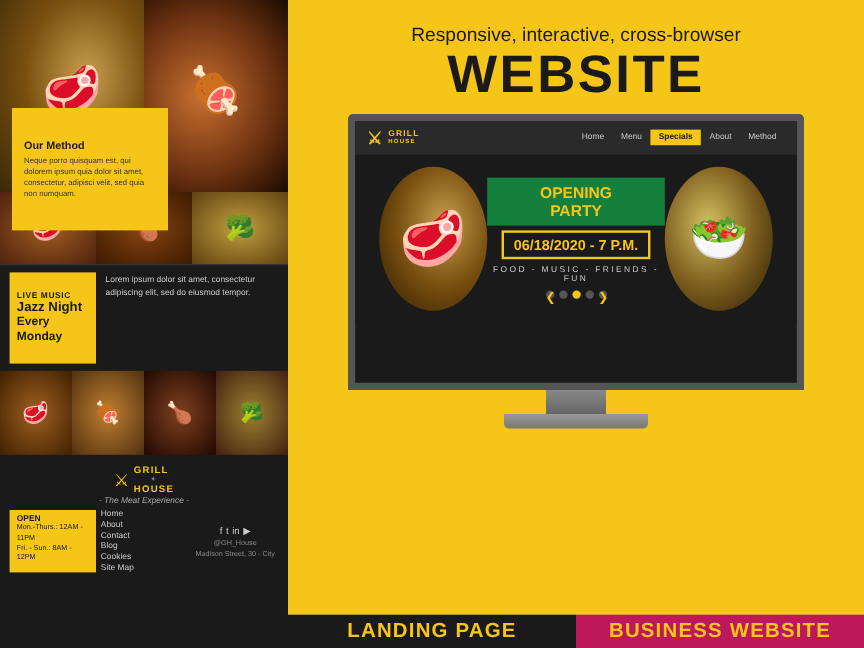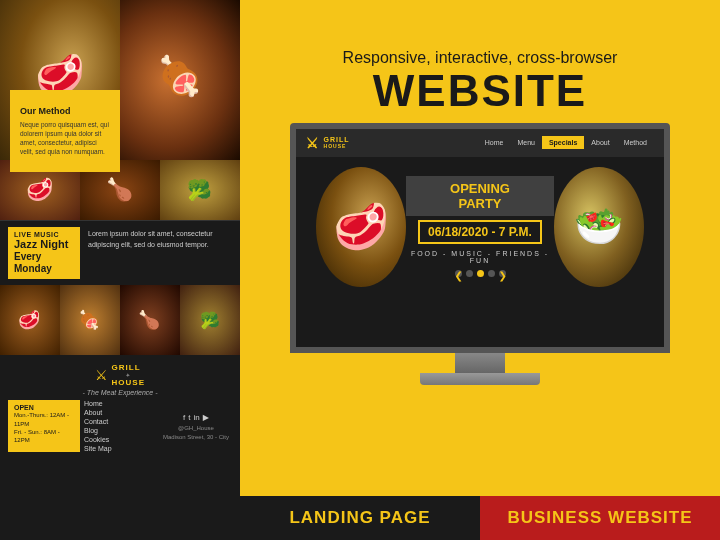--- a/index.html
+++ b/index.html
@@ -70,25 +70,25 @@
       content: '🍖';
       font-size: 38px;
       position: absolute;
       top: 50%;
       left: 50%;
       transform: translate(-50%, -60%);
     }
 
     .our-method-box {
       background: #f5c518;
-      padding: 16px 10px;
+      padding: 26px 10px;
       position: absolute;
       top: 90px;
       left: 10px;
-      width: 110px;
+      width: 130px;
       z-index: 10;
     }
     .our-method-box .title {
       font-size: 9px;
       font-weight: bold;
       color: #1a1a1a;
       margin-bottom: 4px;
     }
     .our-method-box .text {
       font-size: 6.5px;
@@ -123,21 +123,21 @@
       display: flex;
       background: #1a1a1a;
       padding: 6px 8px;
       align-items: flex-start;
       gap: 8px;
       border-top: 1px solid #333;
     }
 
     .live-music-badge {
       background: #f5c518;
-      padding: 4px 6px;
+      padding: 16px 6px;
       min-width: 72px;
     }
     .live-music-badge .live {
       font-size: 7px;
       font-weight: bold;
       color: #1a1a1a;
       text-transform: uppercase;
       letter-spacing: 0.5px;
     }
     .live-music-badge .jazz {
@@ -275,21 +275,20 @@
       background: #f5c518;
       padding: 20px 30px 10px;
       text-align: center;
       flex-shrink: 0;
     }
     .right-top .subtitle {
       font-size: 16px;
       color: #1a1a1a;
       font-weight: normal;
       line-height: 1.3;
-      margin-top: 28px;
     }
     .right-top .website-title {
       font-size: 44px;
       font-weight: bold;
       color: #1a1a1a;
       letter-spacing: 2px;
       line-height: 1;
     }
 
     .monitor-area {
@@ -374,21 +373,21 @@
     }
 
     .hero-content {
       text-align: center;
       flex: 1;
     }
     .hero-event {
       font-size: 13px;
       font-weight: bold;
       color: #f5c518;
-      background: #404040;
+      background: #15803d;
       padding: 5px 28px;
       display: inline-block;
       margin-bottom: 4px;
     }
     .hero-date {
       font-size: 12px;
       font-weight: bold;
       color: #f5c518;
       border: 2px solid #f5c518;
       padding: 3px 8px;
@@ -446,37 +445,37 @@
       width: 120px;
       height: 12px;
       background: linear-gradient(to bottom, #999, #777);
       border-radius: 0 0 4px 4px;
     }
 
     
     .bottom-labels {
       display: grid;
       grid-template-columns: 1fr 1fr;
-      height: 44px;
+      height: 28px;
       flex-shrink: 0;
     }
     .bottom-label {
       display: flex;
       align-items: center;
       justify-content: center;
       font-size: 17px;
       font-weight: bold;
       letter-spacing: 1px;
     }
     .bottom-label-left {
       background: #1a1a1a;
       color: #f5c518;
     }
     .bottom-label-right {
-      background: #b91c1c;
+      background: #be185d;
       color: #f5c518;
     }
 
     .watermark {
       position: absolute;
       top: 50%;
       left: 50%;
       transform: translate(-50%, -50%) rotate(-30deg);
       font-size: 18px;
       color: rgba(150,120,50,0.15);

